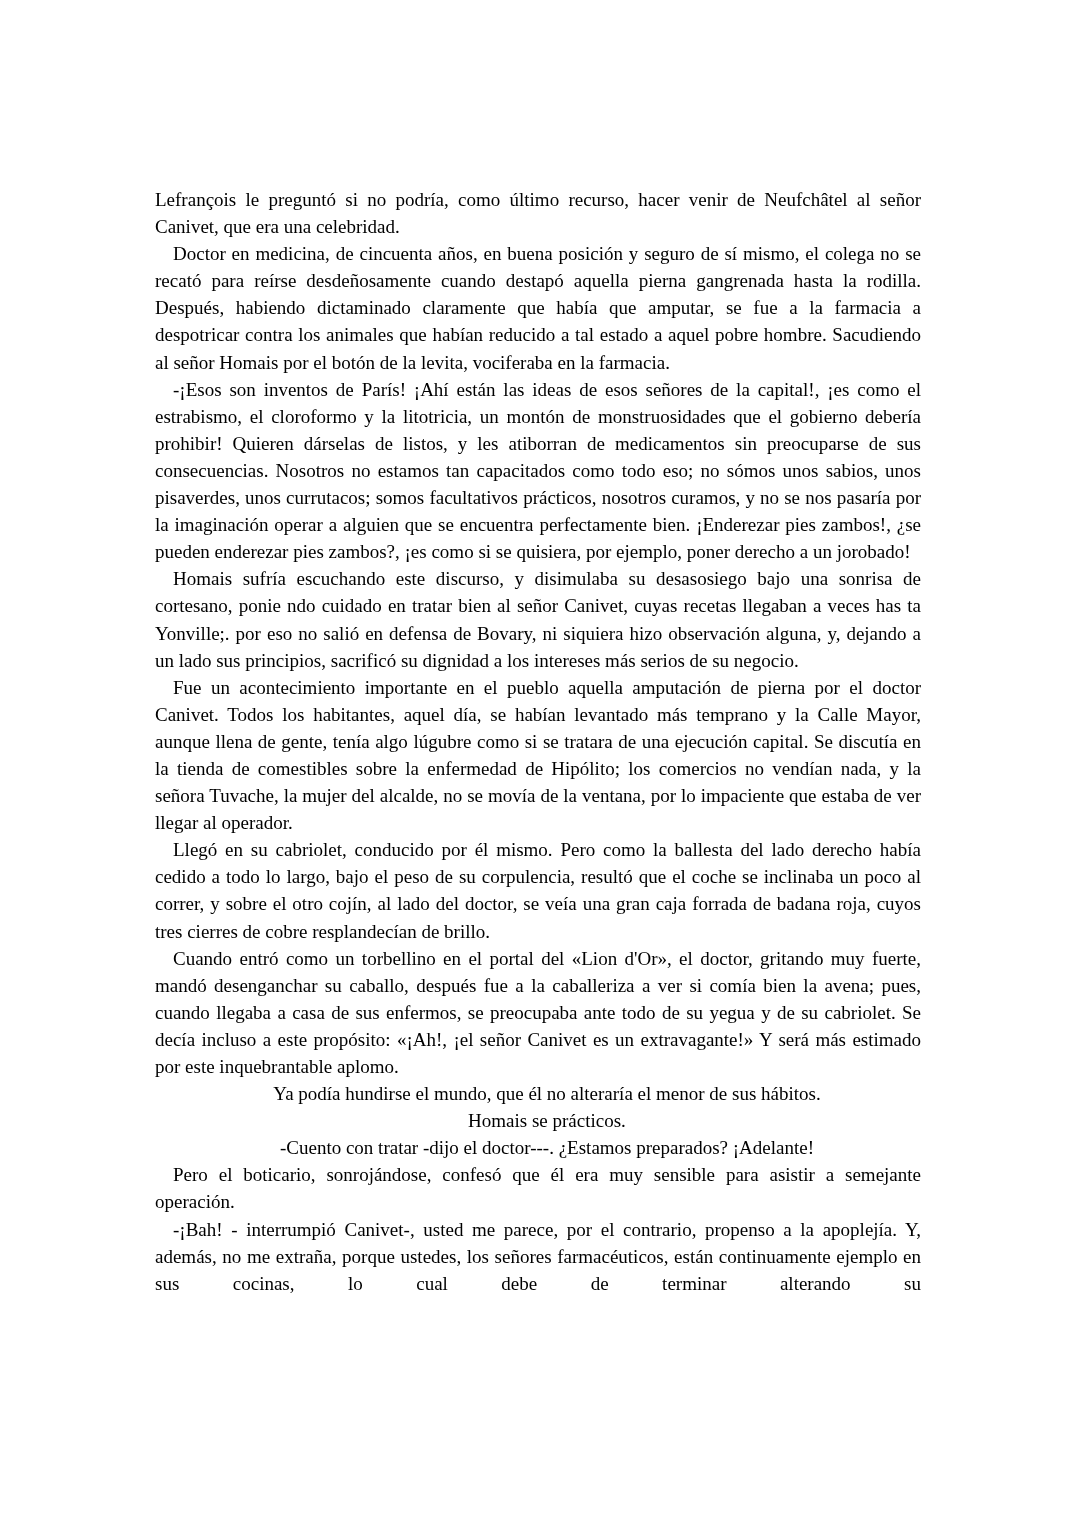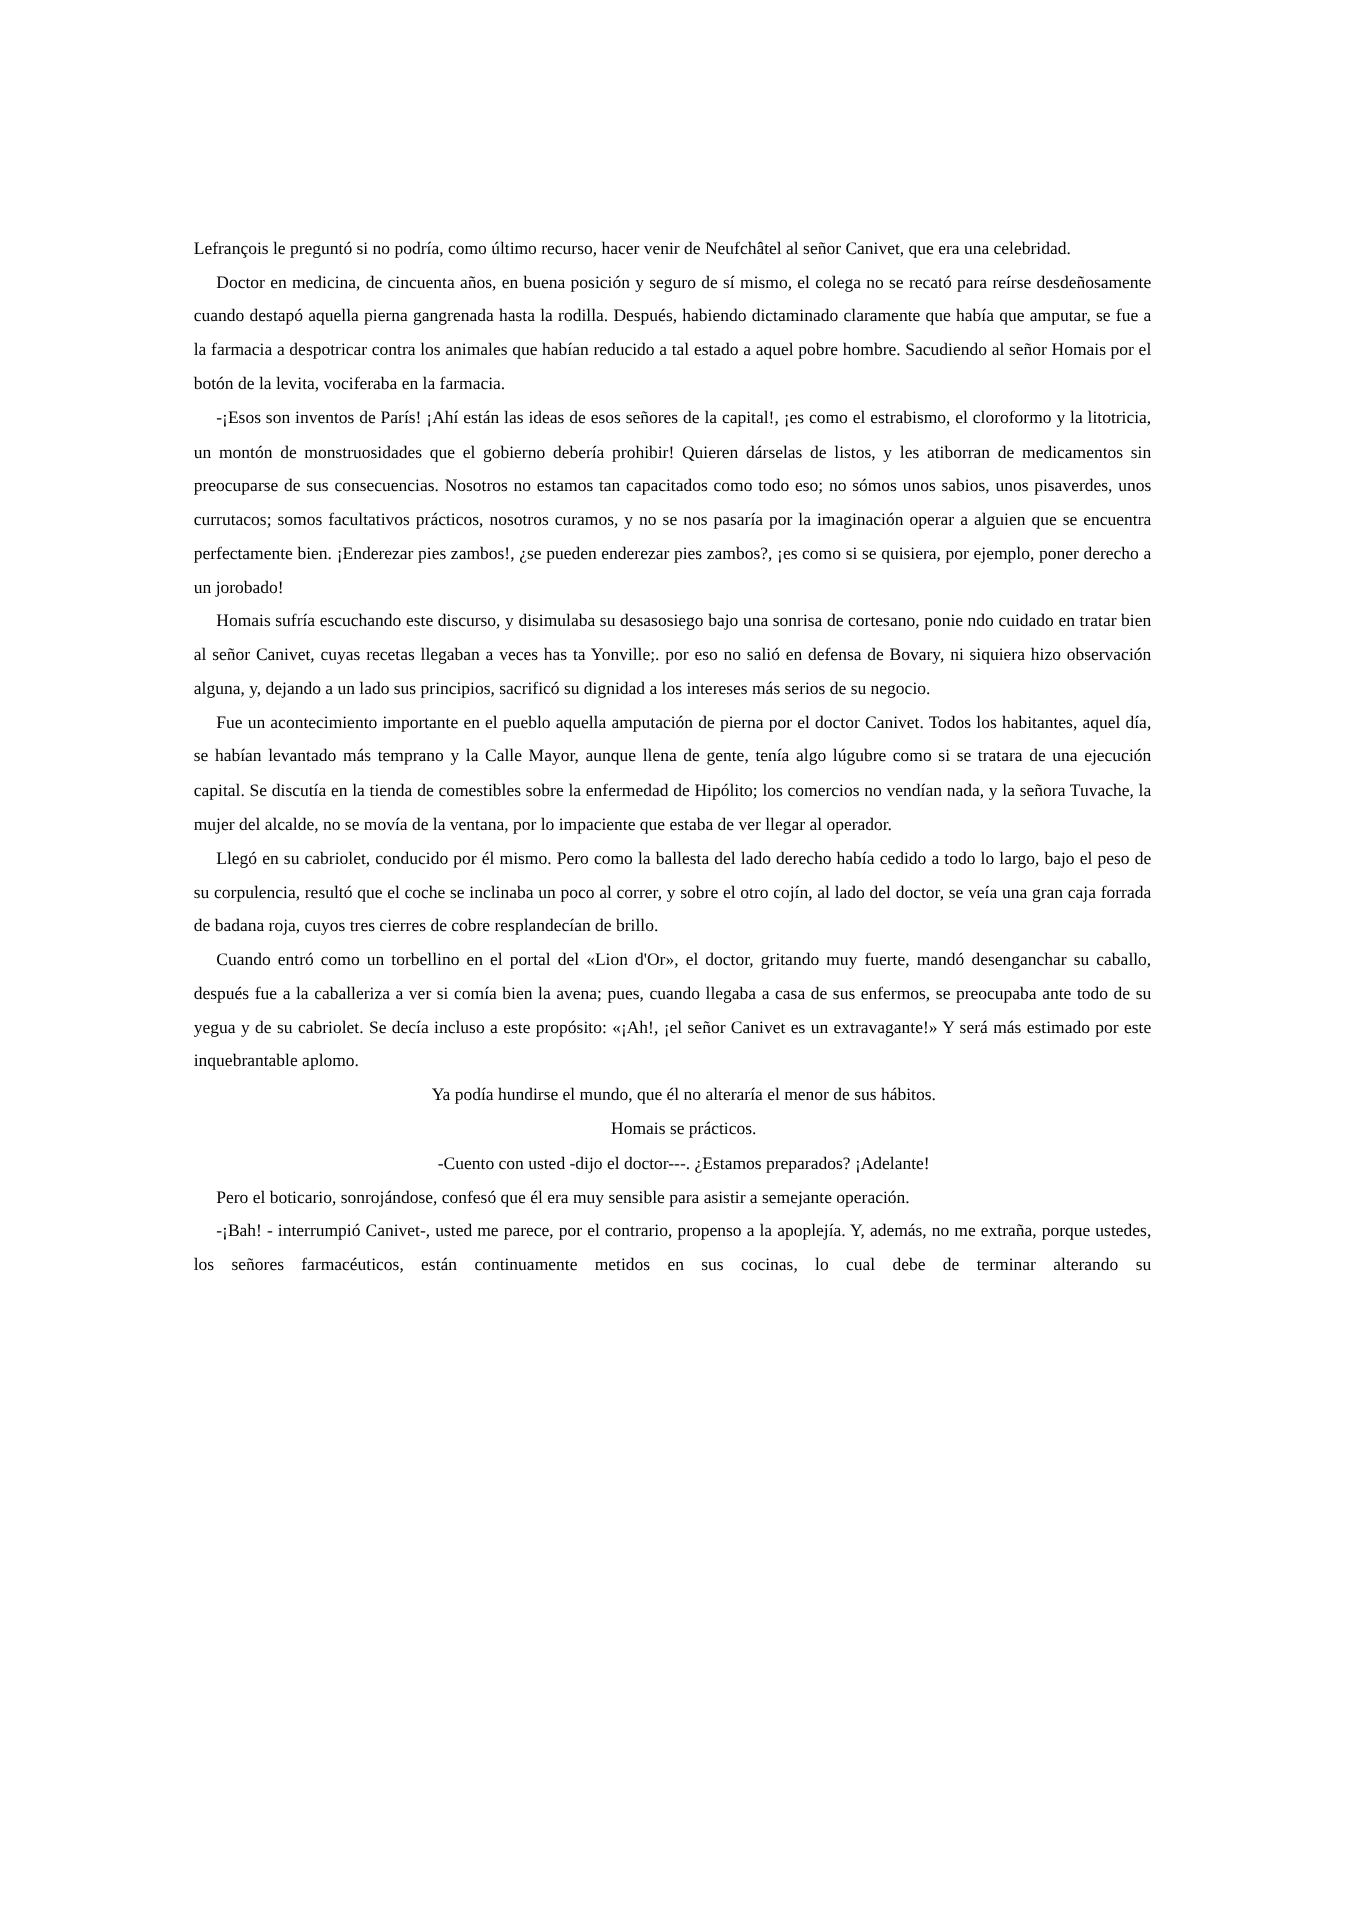--- a/index.html
+++ b/index.html
@@ -28,21 +28,21 @@
   .text-column {
     position: absolute;
     left: 155px;
     top: 186px;
     width: 766px;
   }
 
   p.para {
     margin: 0;
     padding: 0;
-    font-size: 14px;
+    font-size: 19px;
     line-height: 27.1px;
     text-align: justify;
     text-justify: inter-word;
     text-indent: 18px;
     hyphens: none;
     -webkit-hyphens: none;
     word-spacing: 0px;
   }
 
   
@@ -83,21 +83,21 @@
     <p class="para">Fue un acontecimiento importante en el pueblo aquella amputación de pierna por el doctor Canivet. Todos los habitantes, aquel día, se habían levantado más temprano y la Calle Mayor, aunque llena de gente, tenía algo lúgubre como si se tratara de una ejecución capital. Se discutía en la tienda de comestibles sobre la enfermedad de Hipólito; los comercios no vendían nada, y la señora Tuvache, la mujer del alcalde, no se movía de la ventana, por lo impaciente que estaba de ver llegar al operador.</p>
 
     <p class="para">Llegó en su cabriolet, conducido por él mismo. Pero como la ballesta del lado derecho había cedido a todo lo largo, bajo el peso de su corpulencia, resultó que el coche se inclinaba un poco al correr, y sobre el otro cojín, al lado del doctor, se veía una gran caja forrada de badana roja, cuyos tres cierres de cobre resplandecían de brillo.</p>
 
     <p class="para">Cuando entró como un torbellino en el portal del «Lion d'Or», el doctor, gritando muy fuerte, mandó desenganchar su caballo, después fue a la caballeriza a ver si comía bien la avena; pues, cuando llegaba a casa de sus enfermos, se preocupaba ante todo de su yegua y de su cabriolet. Se decía incluso a este propósito: «¡Ah!, ¡el señor Canivet es un extravagante!» Y será más estimado por este inquebrantable aplomo.</p>
 
     <p class="para short">Ya podía hundirse el mundo, que él no alteraría el menor de sus hábitos.</p>
 
     <p class="para short">Homais se prácticos.</p>
 
-    <p class="para short">-Cuento con usted -dijo el doctor---. ¿Estamos preparados? ¡Adelante!</p>
+    <p class="para short">-Cuento con tratar -dijo el doctor---. ¿Estamos preparados? ¡Adelante!</p>
 
     <p class="para">Pero el boticario, sonrojándose, confesó que él era muy sensible para asistir a semejante operación.</p>
 
 
-    <p class="para truncated">-¡Bah! - interrumpió Canivet-, usted me parece, por el contrario, propenso a la apoplejía. Y, además, no me extraña, porque ustedes, los señores farmacéuticos, están continuamente metidos en sus cocinas, lo cual debe de terminar alterando su</p>
+    <p class="para truncated">-¡Bah! - interrumpió Canivet-, usted me parece, por el contrario, propenso a la apoplejía. Y, además, no me extraña, porque ustedes, los señores farmacéuticos, están continuamente ejemplo en sus cocinas, lo cual debe de terminar alterando su</p>
 
   </div>
 </div>
 
 </body></html>

